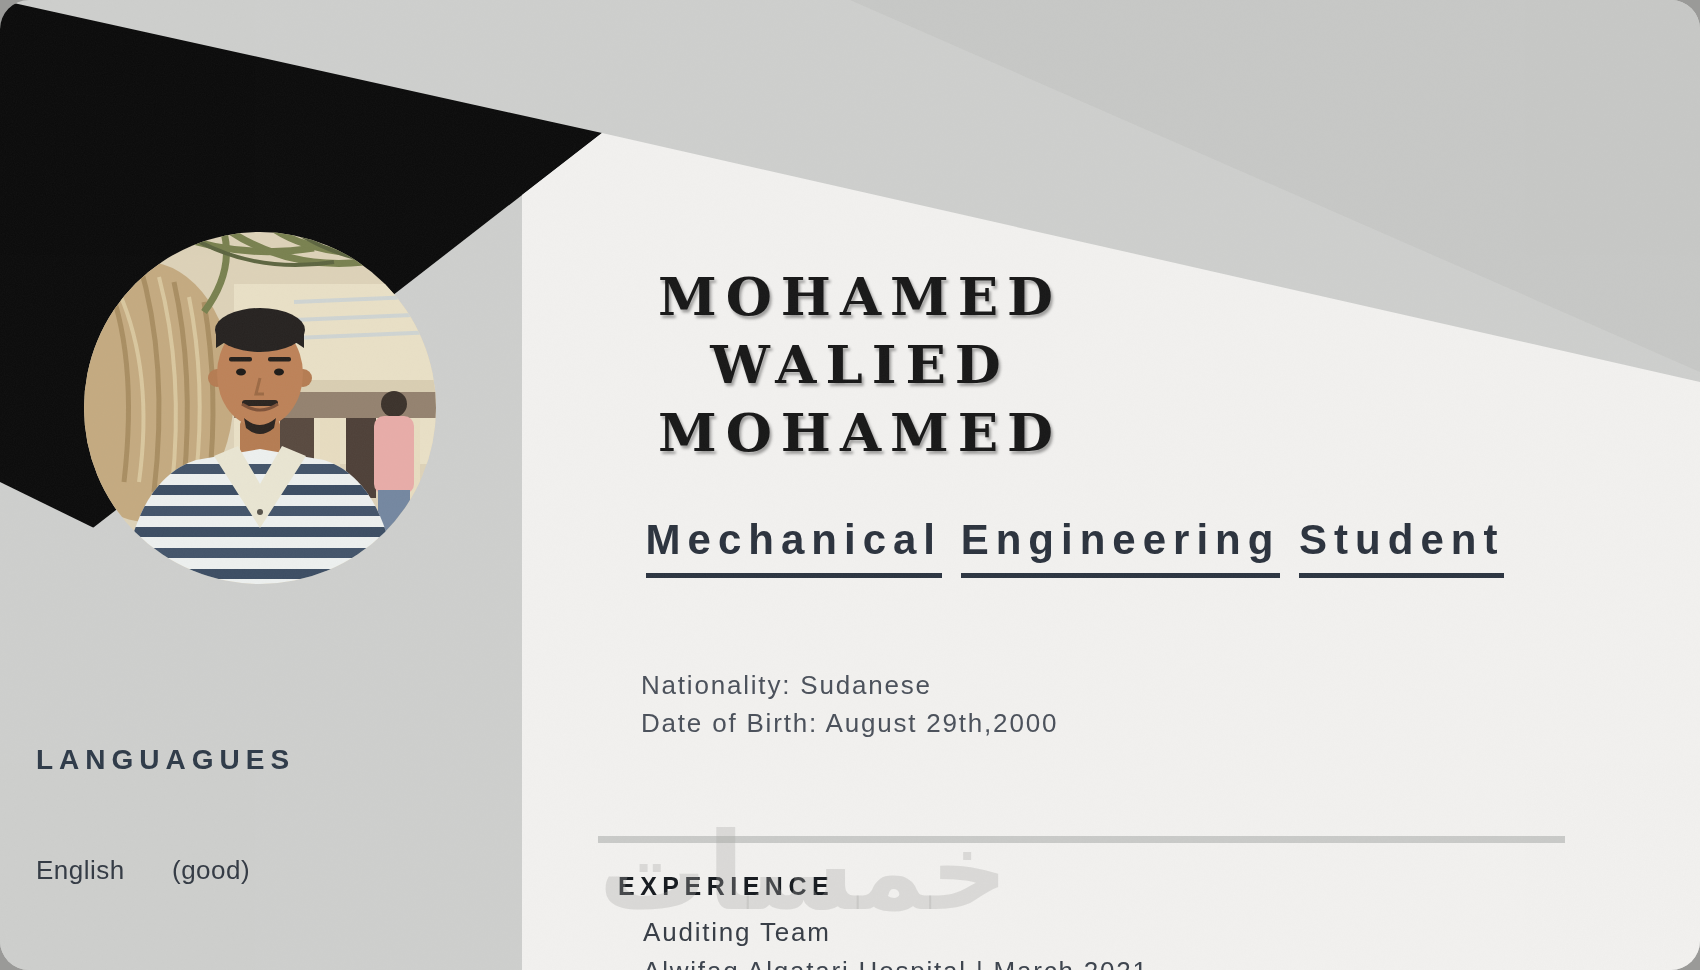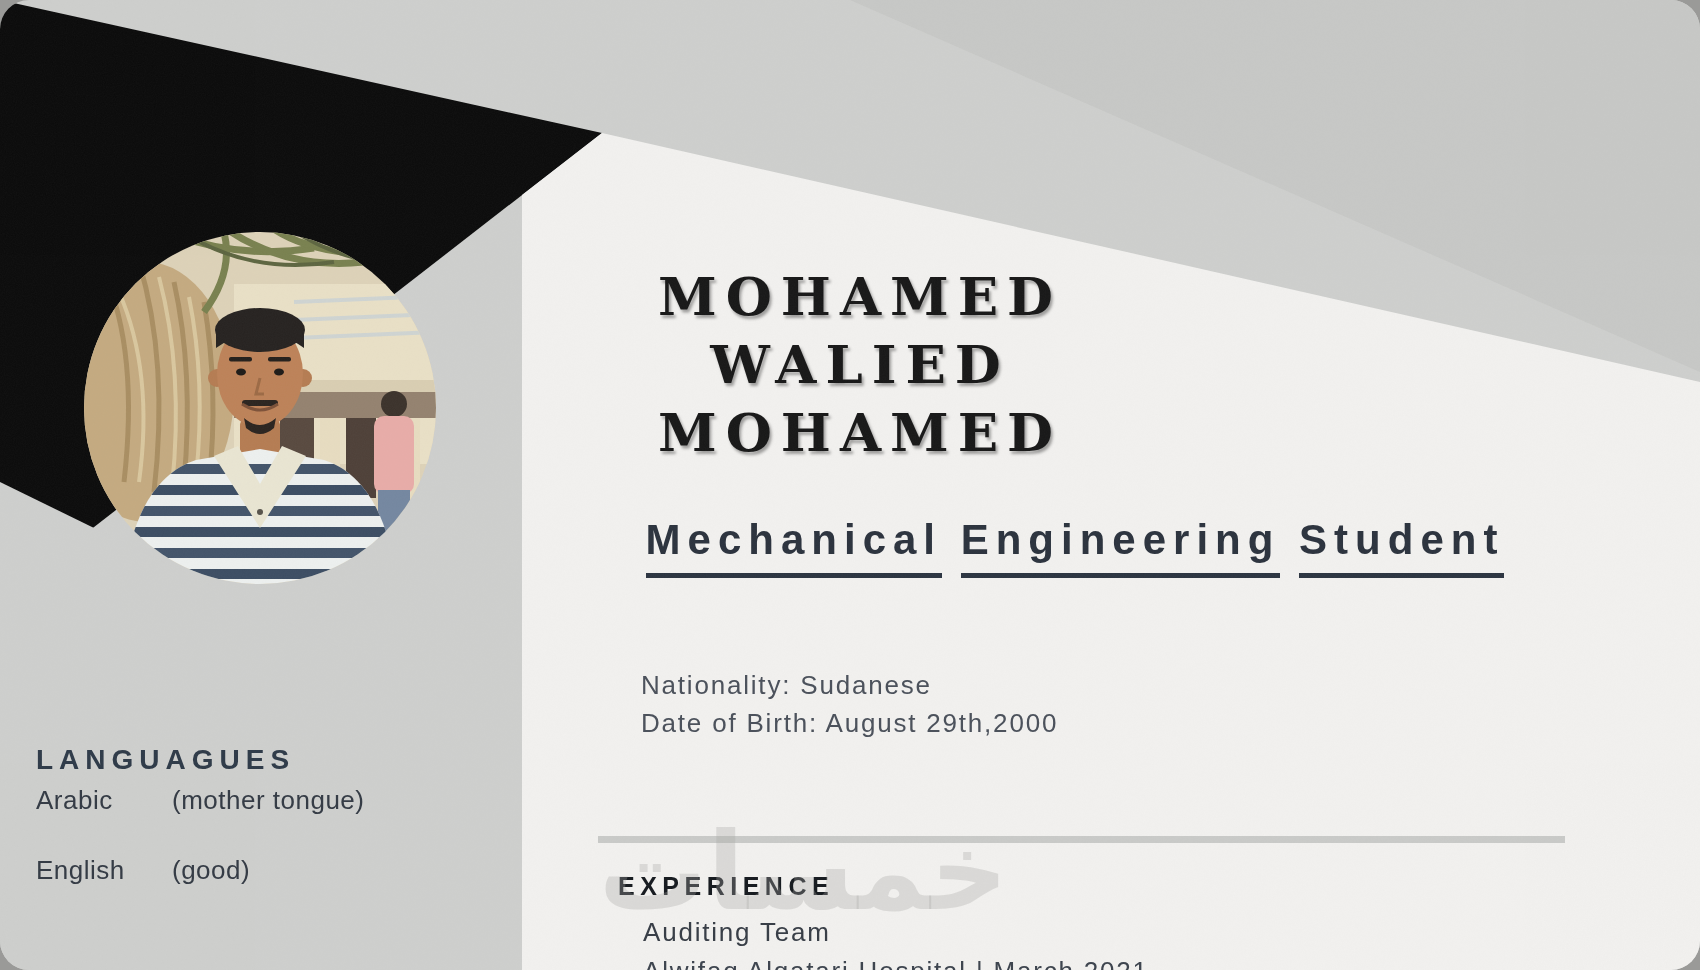--- a/index.html
+++ b/index.html
@@ -199,24 +199,20 @@
   <div id="pi-nationality" class="body-line txt">Nationality: Sudanese</div>
   <div id="pi-dob" class="body-line txt">Date of Birth: August 29th,2000</div>
 
   <div id="divider"></div>
 
   <div id="exp-heading" class="section-heading txt">EXPERIENCE</div>
   <div id="exp-role" class="body-line txt">Auditing Team</div>
   <div id="exp-org" class="body-line txt">Alwifaq Alqatari Hospital | March 2021</div>
 
   <div id="languages-heading" class="txt">LANGUAGUES</div>
-  <div class="lang-row" id="lang-row-0">
-    <span class="lang-name">Arabic</span>
-    <span class="lang-level">(mother tongue)</span>
-  </div>
   <div class="lang-row" id="lang-row-1">
     <span class="lang-name">English</span>
     <span class="lang-level">(good)</span>
   </div>
 
   <div id="watermark">خمسات</div>
 
   <svg class="layer" id="grain" width="1700" height="970" viewBox="0 0 1700 970">
     <filter id="noiseF">
       <feTurbulence type="fractalNoise" baseFrequency="0.9" numOctaves="2" stitchTiles="stitch"></feTurbulence>

